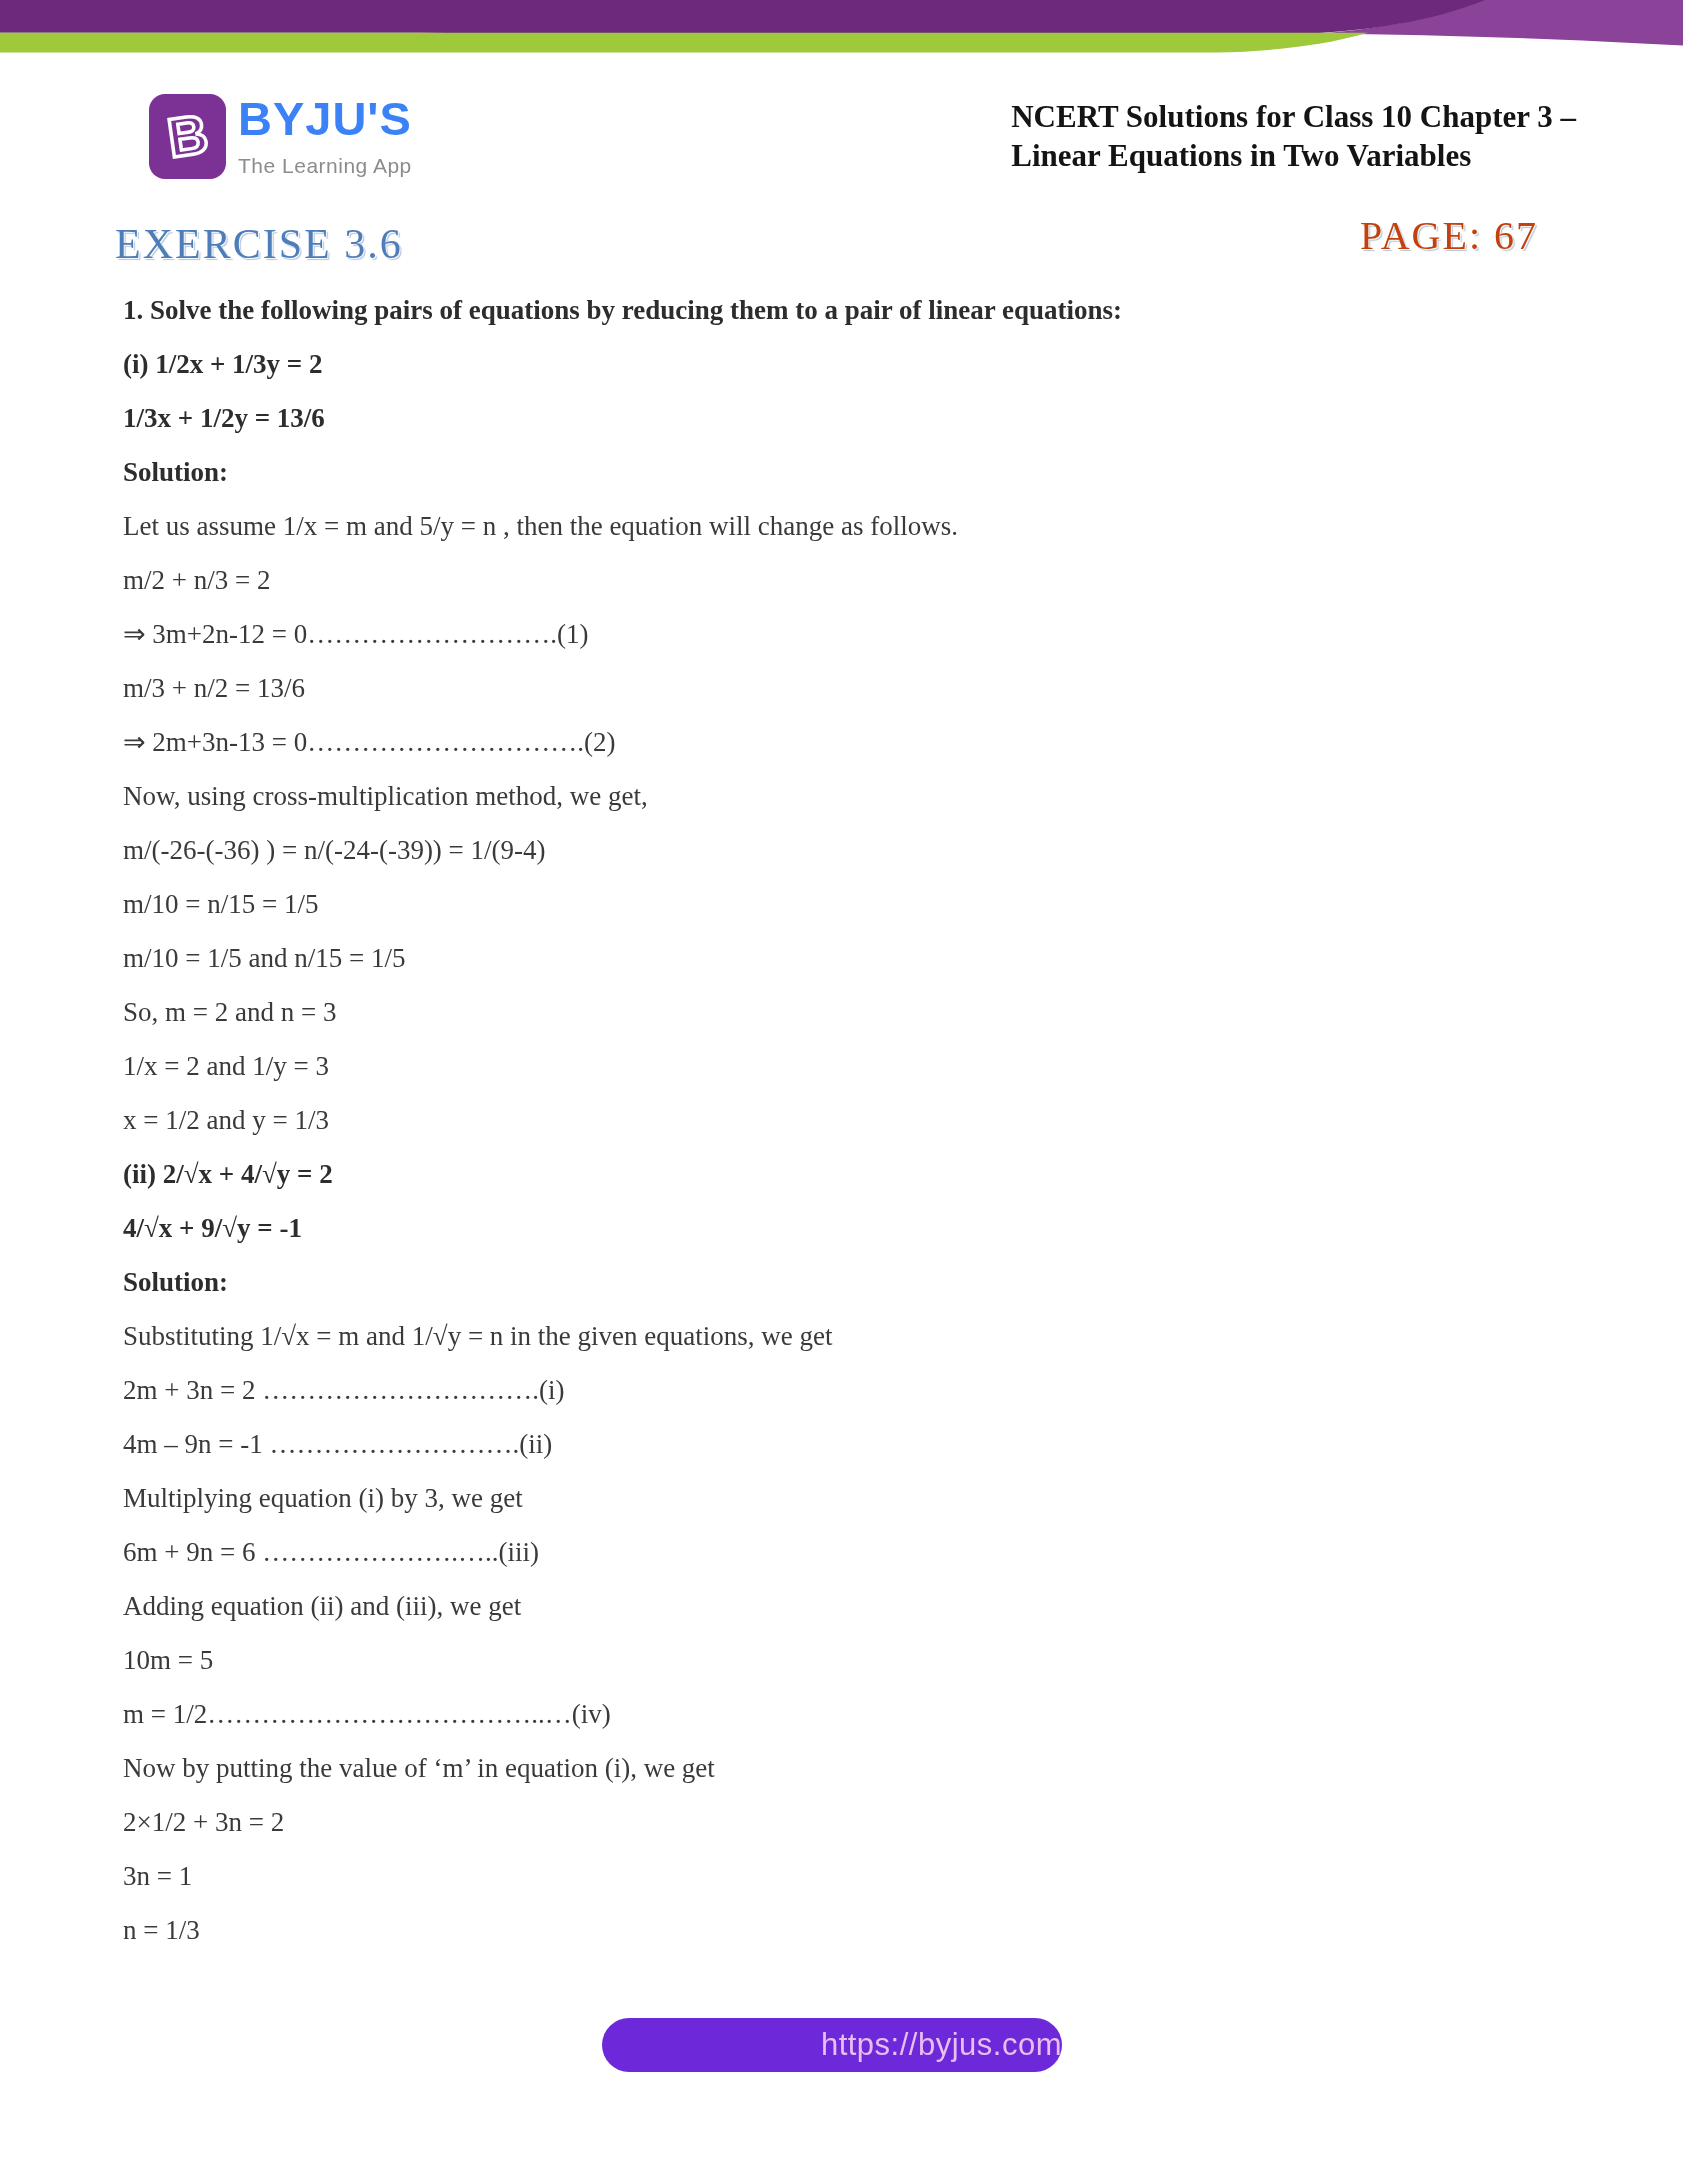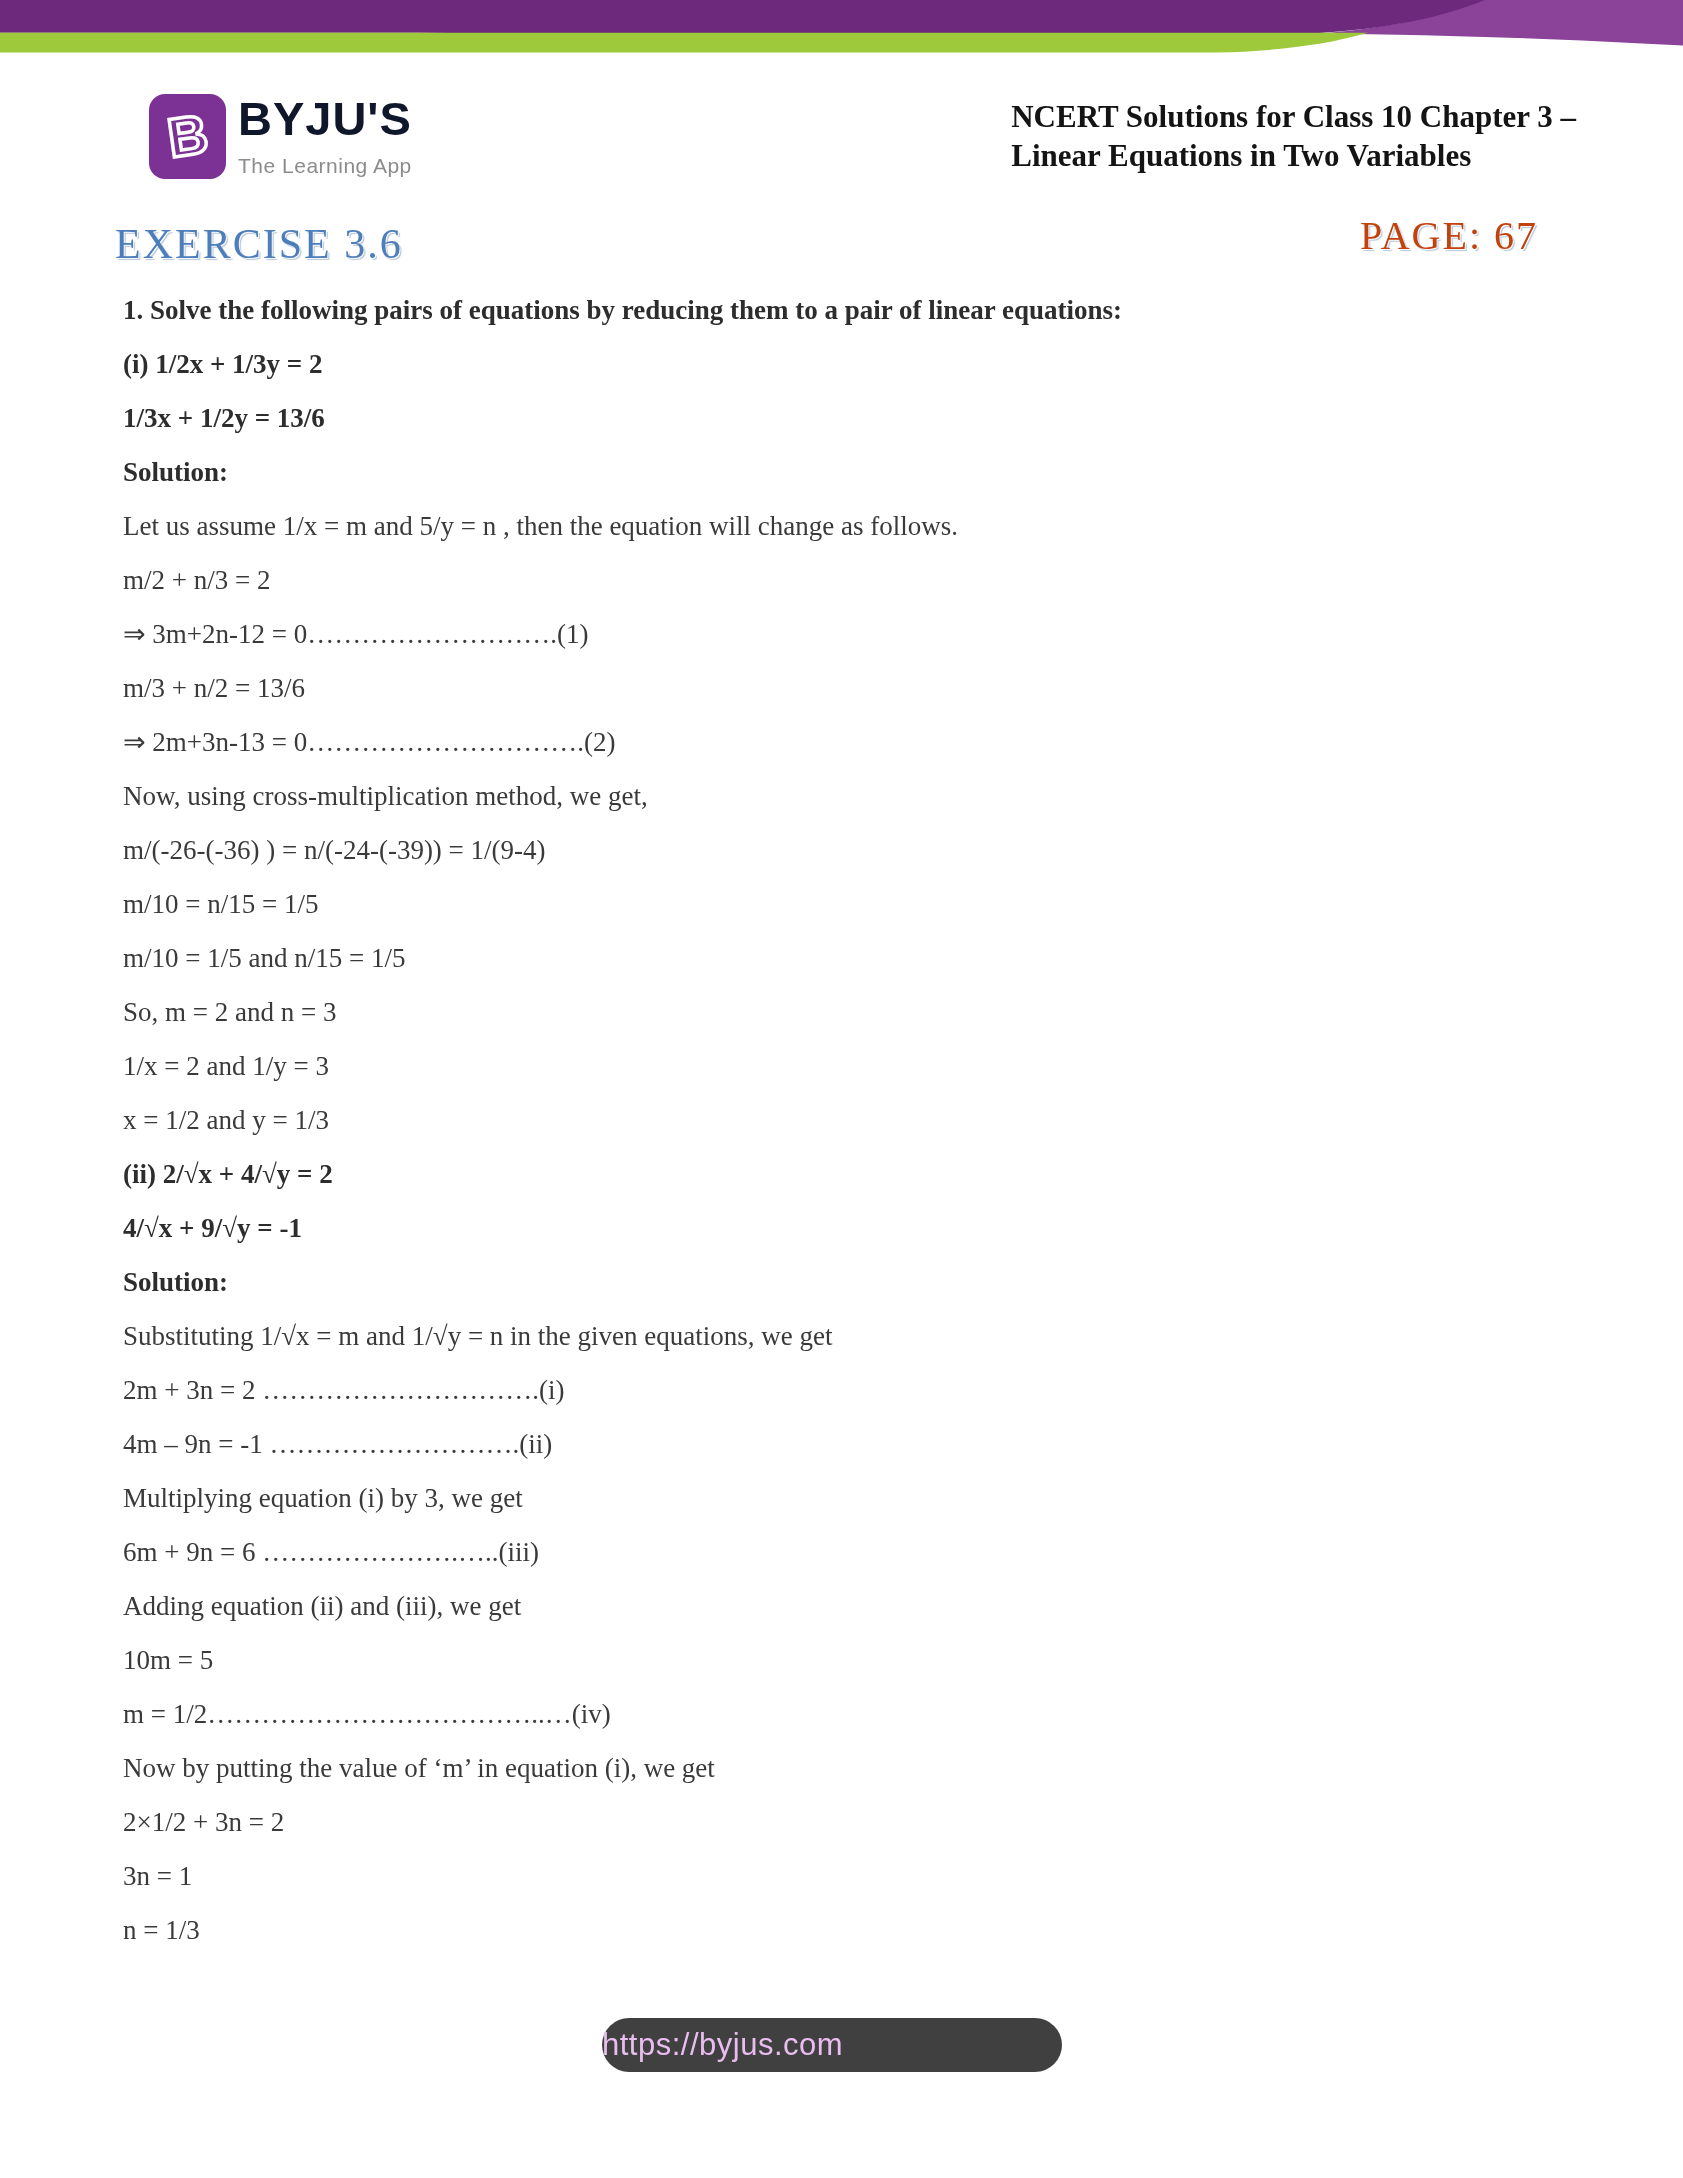--- a/index.html
+++ b/index.html
@@ -20,21 +20,21 @@
     display:flex;align-items:center;justify-content:center;
   }
   .logo-mark span{
     font-family:"Liberation Sans", sans-serif;font-weight:bold;font-size:55px;
     color:transparent;-webkit-text-stroke:3.5px #ffffff;
     transform:rotate(-8deg);display:block;line-height:1;
   }
   .logo-text{margin-left:12px;}
   .brand{
     font-family:"Liberation Sans", sans-serif;font-weight:bold;font-size:47px;
-    color:#0f172a;letter-spacing:1px;line-height:50px;
+    color:#3b82f6;letter-spacing:1px;line-height:50px;
   }
   .tagline{
     font-family:"Liberation Sans", sans-serif;font-size:21px;color:#8c8c8c;
     margin-top:10px;letter-spacing:0.5px;
   }
 
   
   .doc-title{
     position:absolute;top:97px;right:107px;text-align:left;
     font-weight:bold;font-size:31px;line-height:39px;color:#141414;
@@ -56,23 +56,23 @@
   .content{position:absolute;left:117px;top:294px;right:104px;}
   .content p.line{
     margin:0 0 21px 6px;font-size:27px;line-height:33px;color:#3a3a3a;
     white-space:nowrap;
   }
   .content p.line.bold{font-weight:bold;color:#2d2d2d;}
 
   
   .url-button{
     position:absolute;left:602px;top:2018px;width:460px;height:54px;
-    background:#404040;border-radius:28px;display:block;text-decoration:none;
+    background:#6d28d9;border-radius:28px;display:block;text-decoration:none;
     font-family:"Liberation Sans", sans-serif;font-size:31px;color:#e9bdef;
-    text-align:left;line-height:54px;letter-spacing:0.5px;
+    text-align:right;line-height:54px;letter-spacing:0.5px;
   }
 </style>
 </head>
 <body>
 
 <div class="band-wrap">
   <svg width="1683" height="119" viewBox="0 0 1700 120" preserveAspectRatio="none">
 
     <path d="M1700,0 H1490 C1452,17 1400,29 1330,34 C1460,35 1570,39 1700,46 Z" fill="#8a4399"></path>
 

